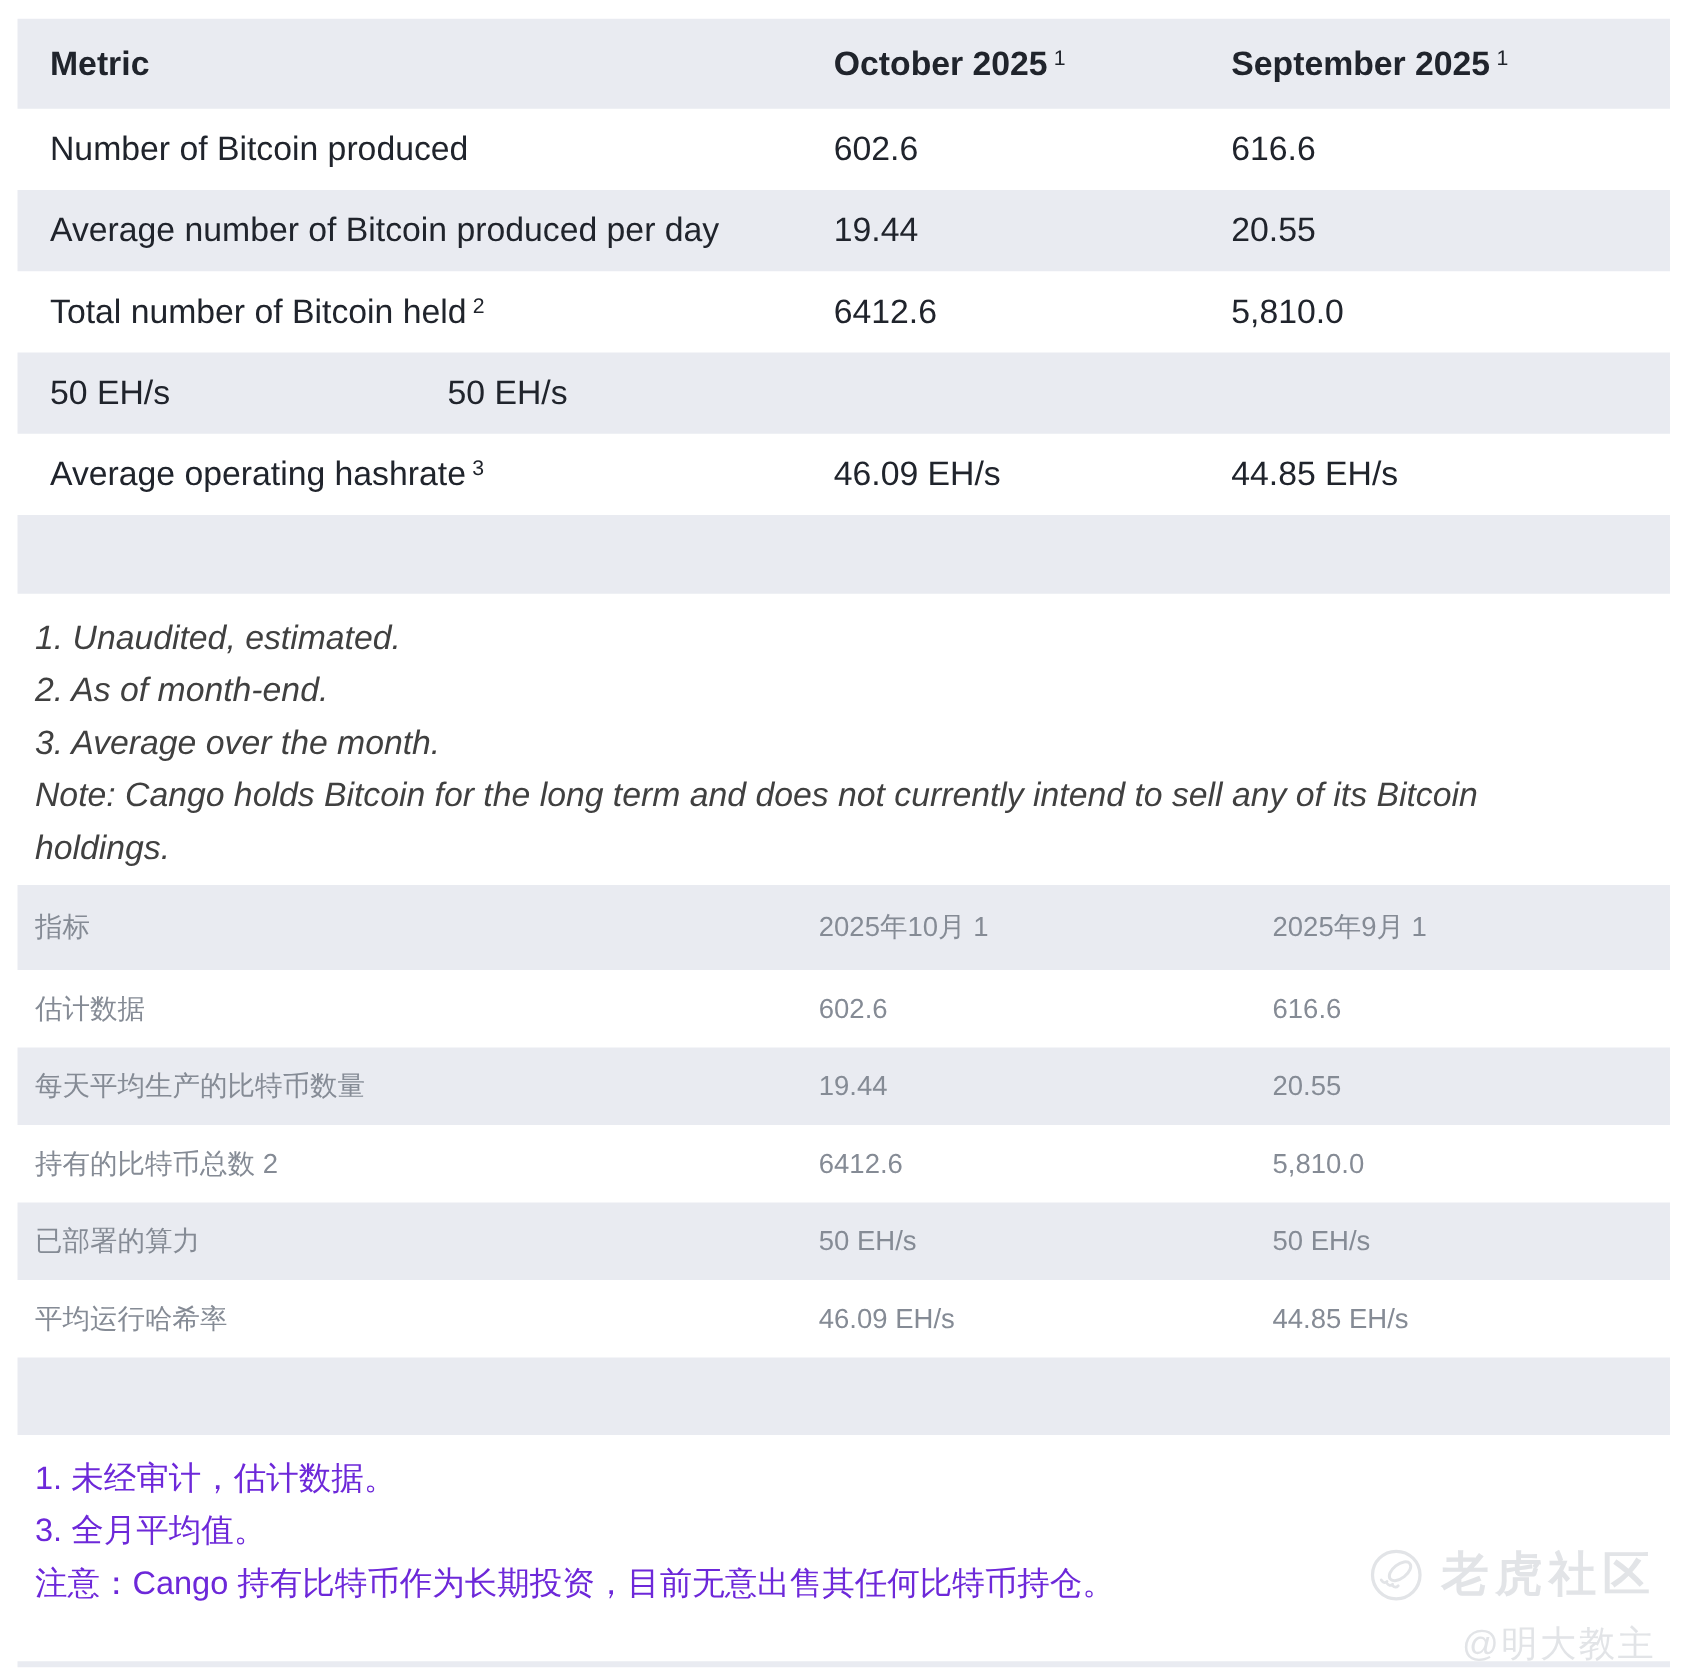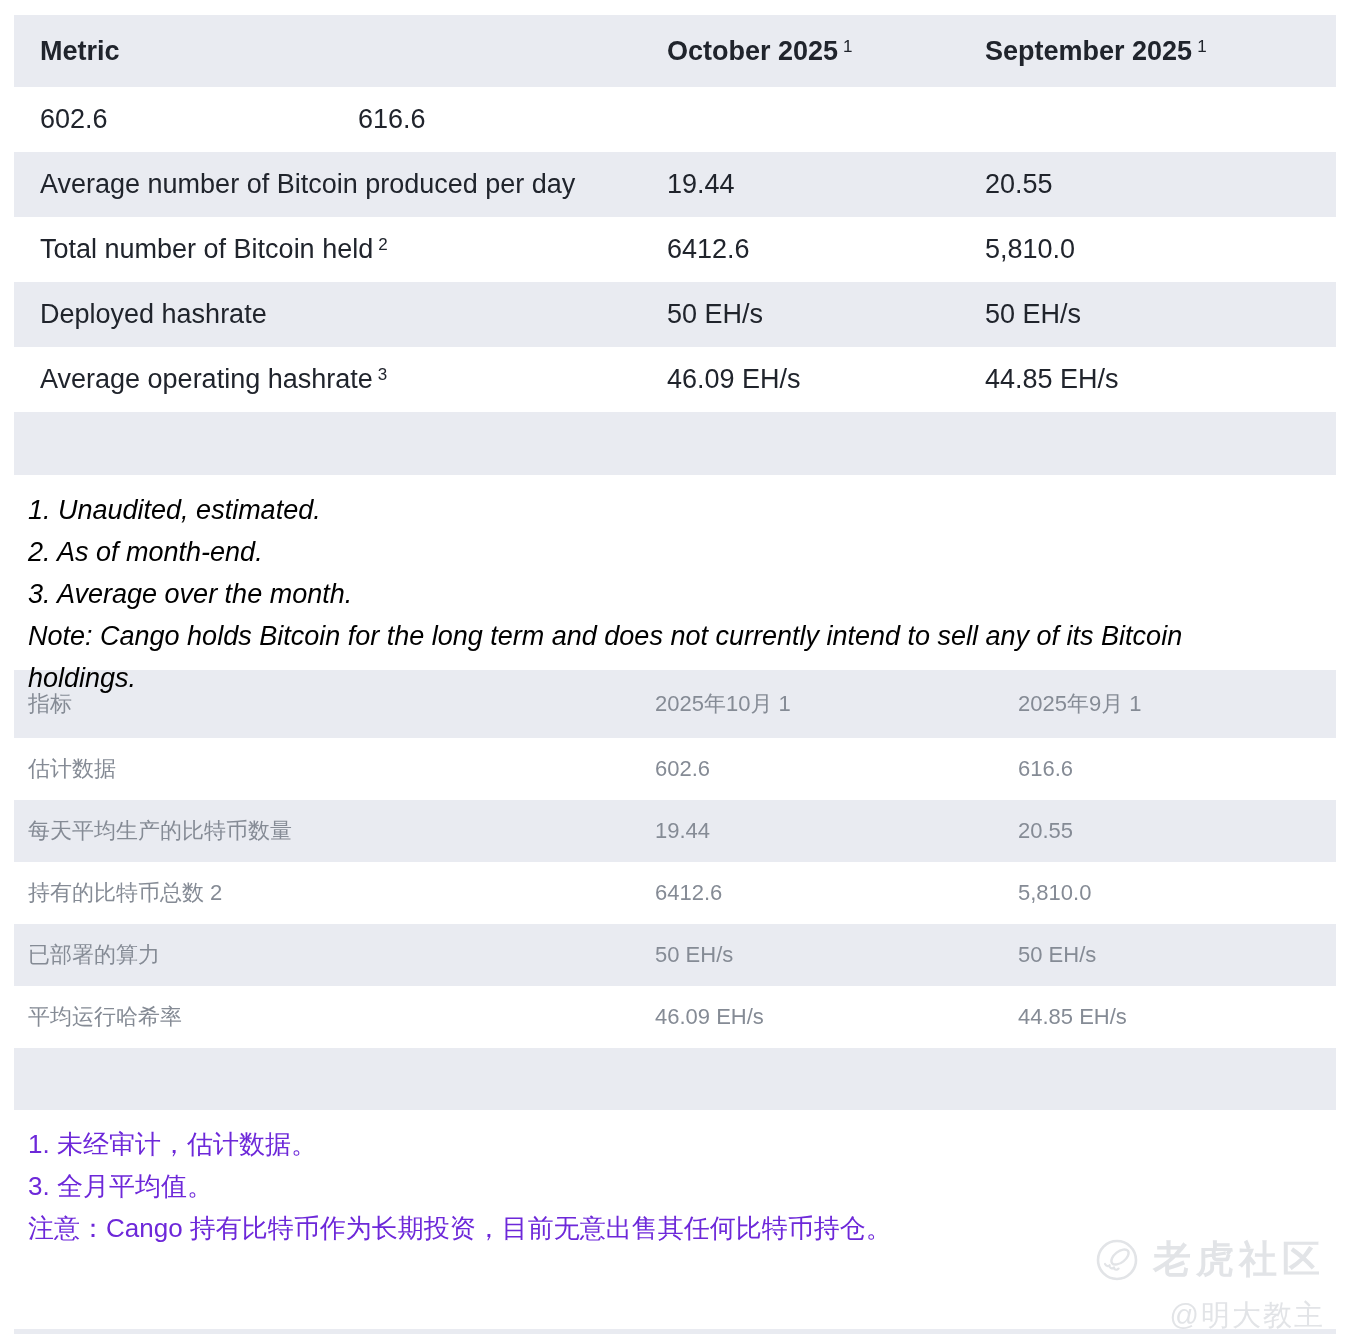--- a/index.html
+++ b/index.html
@@ -35,25 +35,25 @@
   .zh .row.head { height: 68px; }
   .zh .row.empty { height: 62px; }
 
   sup { font-size: 17px; position: relative; top: 2px; margin-left: 5px; font-weight: normal; line-height: 0; }
   sup:empty { display: none; margin: 0; }
 
   
   .footnotes { box-sizing: border-box; }
   .footnotes p { margin: 0; line-height: 42px; }
   .footnotes.fn-en {
-    height: 195px;
+    height: 233px;
     padding: 14px 0 0 14px;
     font-size: 27px;
     font-style: italic;
-    color: #000000;
+    color: #404040;
   }
   .footnotes.fn-en .note { max-width: 1250px; }
   .footnotes.fn-zh {
     height: 181px;
     padding: 13px 0 0 14px;
     font-size: 26px;
     color: #6d28d9;
   }
 
   
@@ -79,35 +79,35 @@
 <div class="content">
 
   <div class="tbl en">
     <div class="row head gray">
       <div class="cell c1"><span>Metric</span></div>
       <div class="cell c2"><span>October 2025</span><sup>1</sup></div>
       <div class="cell c3"><span>September 2025</span><sup>1</sup></div>
     </div>
 
     <div class="row">
+      <div class="cell c1"><span>Number of Bitcoin produced</span></div>
       <div class="cell c2">602.6</div>
       <div class="cell c3">616.6</div>
     </div>
     <div class="row gray">
       <div class="cell c1"><span>Average number of Bitcoin produced per day</span></div>
       <div class="cell c2">19.44</div>
       <div class="cell c3">20.55</div>
     </div>
     <div class="row">
       <div class="cell c1"><span>Total number of Bitcoin held</span><sup>2</sup></div>
       <div class="cell c2">6412.6</div>
       <div class="cell c3">5,810.0</div>
     </div>
     <div class="row gray">
-      <div class="cell c1"><span>Deployed hashrate</span></div>
       <div class="cell c2">50 EH/s</div>
       <div class="cell c3">50 EH/s</div>
     </div>
     <div class="row">
       <div class="cell c1"><span>Average operating hashrate</span><sup>3</sup></div>
       <div class="cell c2">46.09 EH/s</div>
       <div class="cell c3">44.85 EH/s</div>
     </div>
     <div class="row gray empty"></div>
   </div>

